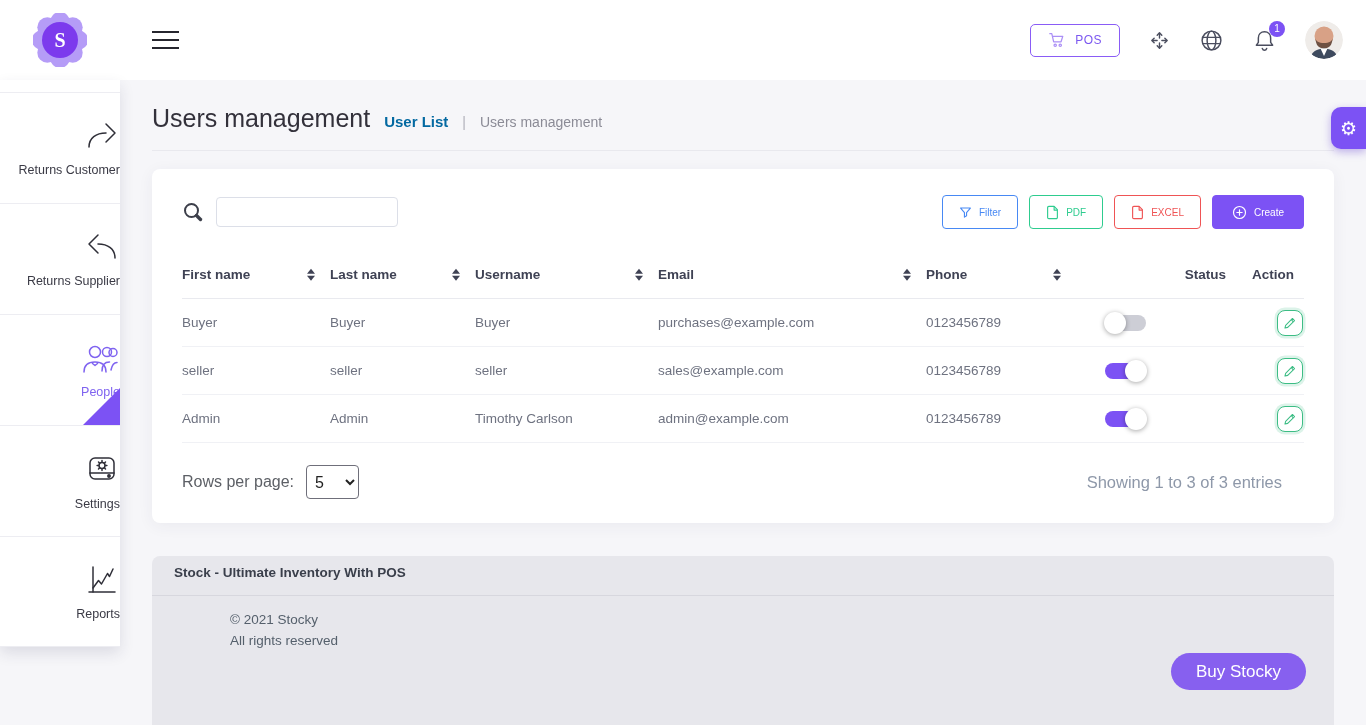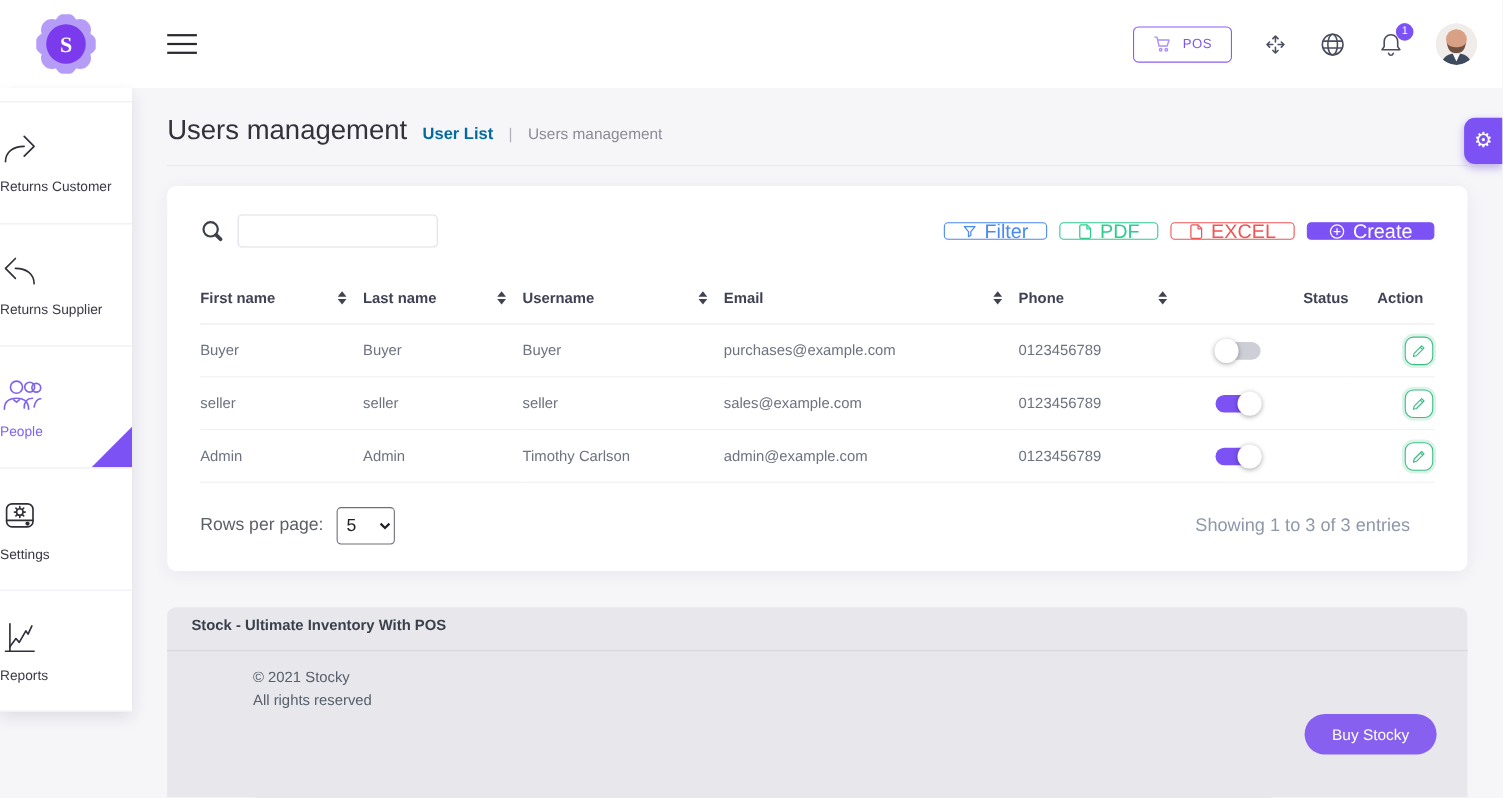--- a/index.html
+++ b/index.html
@@ -18,21 +18,21 @@
     font-family:"Liberation Sans",sans-serif;letter-spacing:.5px;}
   .icon-btn{background:none;border:none;cursor:pointer;display:flex;align-items:center;}
   .bell-wrap{position:relative;}
   .badge{position:absolute;top:-7px;right:-8px;min-width:16px;height:16px;border-radius:50%;
     background:#7c52f4;color:#fff;font-size:10px;display:flex;align-items:center;justify-content:center;}
   .avatar{width:38px;height:38px;border-radius:50%;overflow:hidden;cursor:pointer;}
 
   
   .sidebar{position:absolute;top:80px;left:0;width:120px;background:#fff;z-index:6;
     box-shadow:0 6px 14px rgba(30,30,70,.12);padding-top:12px;}
-  .sidebar-item{height:111px;display:flex;flex-direction:column;align-items:flex-start;justify-content:center;
+  .sidebar-item{height:111px;display:flex;flex-direction:column;align-items:flex-end;justify-content:center;
     gap:11px;border-top:1px solid #ededf2;position:relative;cursor:pointer;overflow:hidden;background:#fff;}
   .sidebar-item:last-child{border-bottom:1px solid #ededf2;}
   .sidebar-item .label{font-size:12.5px;color:#3a3a45;}
   .sidebar-item.active .label{color:#7f63f0;}
   .sidebar-item.active::after{content:"";position:absolute;right:0;bottom:0;
     border-left:37px solid transparent;border-bottom:37px solid #7c52f4;}
 
   
   .main{position:absolute;top:80px;left:120px;right:0;bottom:0;background:#f6f6f9;overflow:hidden;}
   .page-head{padding:24px 32px 0;display:flex;align-items:baseline;gap:14px;}
@@ -45,22 +45,22 @@
     border:none;border-radius:10px 0 0 10px;color:#fff;font-size:19px;cursor:pointer;z-index:7;
     display:flex;align-items:center;justify-content:center;box-shadow:0 3px 8px rgba(80,40,200,.35);}
 
   
   .card{margin:18px 32px 0;background:#fff;border-radius:8px;box-shadow:0 3px 16px rgba(44,44,84,.06);
     padding:26px 30px 24px;}
   .card-top{display:flex;align-items:center;}
   .search-input{width:182px;height:30px;border:1px solid #dcdfe8;border-radius:4px;margin-left:12px;
     outline:none;padding:0 8px;font-size:14px;color:#555;}
   .btns{margin-left:auto;display:flex;gap:11px;}
-  .btn{height:16px;padding:0 16px;border-radius:4px;background:#fff;display:inline-flex;align-items:center;
-    gap:7px;font-size:18px;cursor:pointer;border:1px solid;font-family:"Liberation Sans",sans-serif;}
+  .btn{height:34px;padding:0 16px;border-radius:4px;background:#fff;display:inline-flex;align-items:center;
+    gap:7px;font-size:10px;cursor:pointer;border:1px solid;font-family:"Liberation Sans",sans-serif;}
   .btn-filter{border-color:#4889f4;color:#4889f4;}
   .btn-pdf{border-color:#2ecc8f;color:#2ecc8f;}
   .btn-excel{border-color:#ef5455;color:#ef5455;text-align:center;}
   .btn-create{background:#7c52f4;border-color:#7c52f4;color:#fff;padding:0 19px;}
 
   table{width:100%;border-collapse:collapse;margin-top:22px;table-layout:fixed;}
   th{font-size:13.5px;color:#3f4254;text-align:left;padding:16px 0;font-weight:700;position:relative;
     border-bottom:1px solid #e9eaef;}
   th.center{text-align:right;padding-left:36px;}
   th.right{text-align:right;padding-right:10px;}
@@ -90,21 +90,21 @@
     font-size:16px;padding:0 4px;color:#222;background:#fff;}
   .pager-summary{margin-left:auto;margin-right:22px;font-size:16.5px;color:#8e98a9;}
 
   
   .footer-card{margin:33px 32px 0;background:#e7e7ec;border-radius:8px;height:180px;}
   .footer-heading{padding:9px 22px 15px;font-size:13.5px;font-weight:700;color:#3a3f4b;}
   .footer-divider{border-top:1px solid #d7d7de;}
   .footer-bottom{display:flex;align-items:flex-start;padding:13px 28px 0 78px;flex-direction:column;}
   .copyright p{font-size:13.5px;color:#55606c;line-height:21px;}
   .buy-btn{margin-left:auto;margin-top:2px;height:37px;padding:0 25px;border-radius:19px;background:#8760ef;
-    color:#fff;border:none;font-size:14px;cursor:pointer;font-family:"Liberation Sans",sans-serif;}
+    color:#fff;border:none;font-size:17px;cursor:pointer;font-family:"Liberation Sans",sans-serif;}
 
   svg{display:block;}
 </style>
 </head>
 <body>
 
 <header class="topbar">
   <div class="logo">
     <svg viewBox="0 0 54 54">
       <g fill="#9d7bf5" opacity="0.75">

